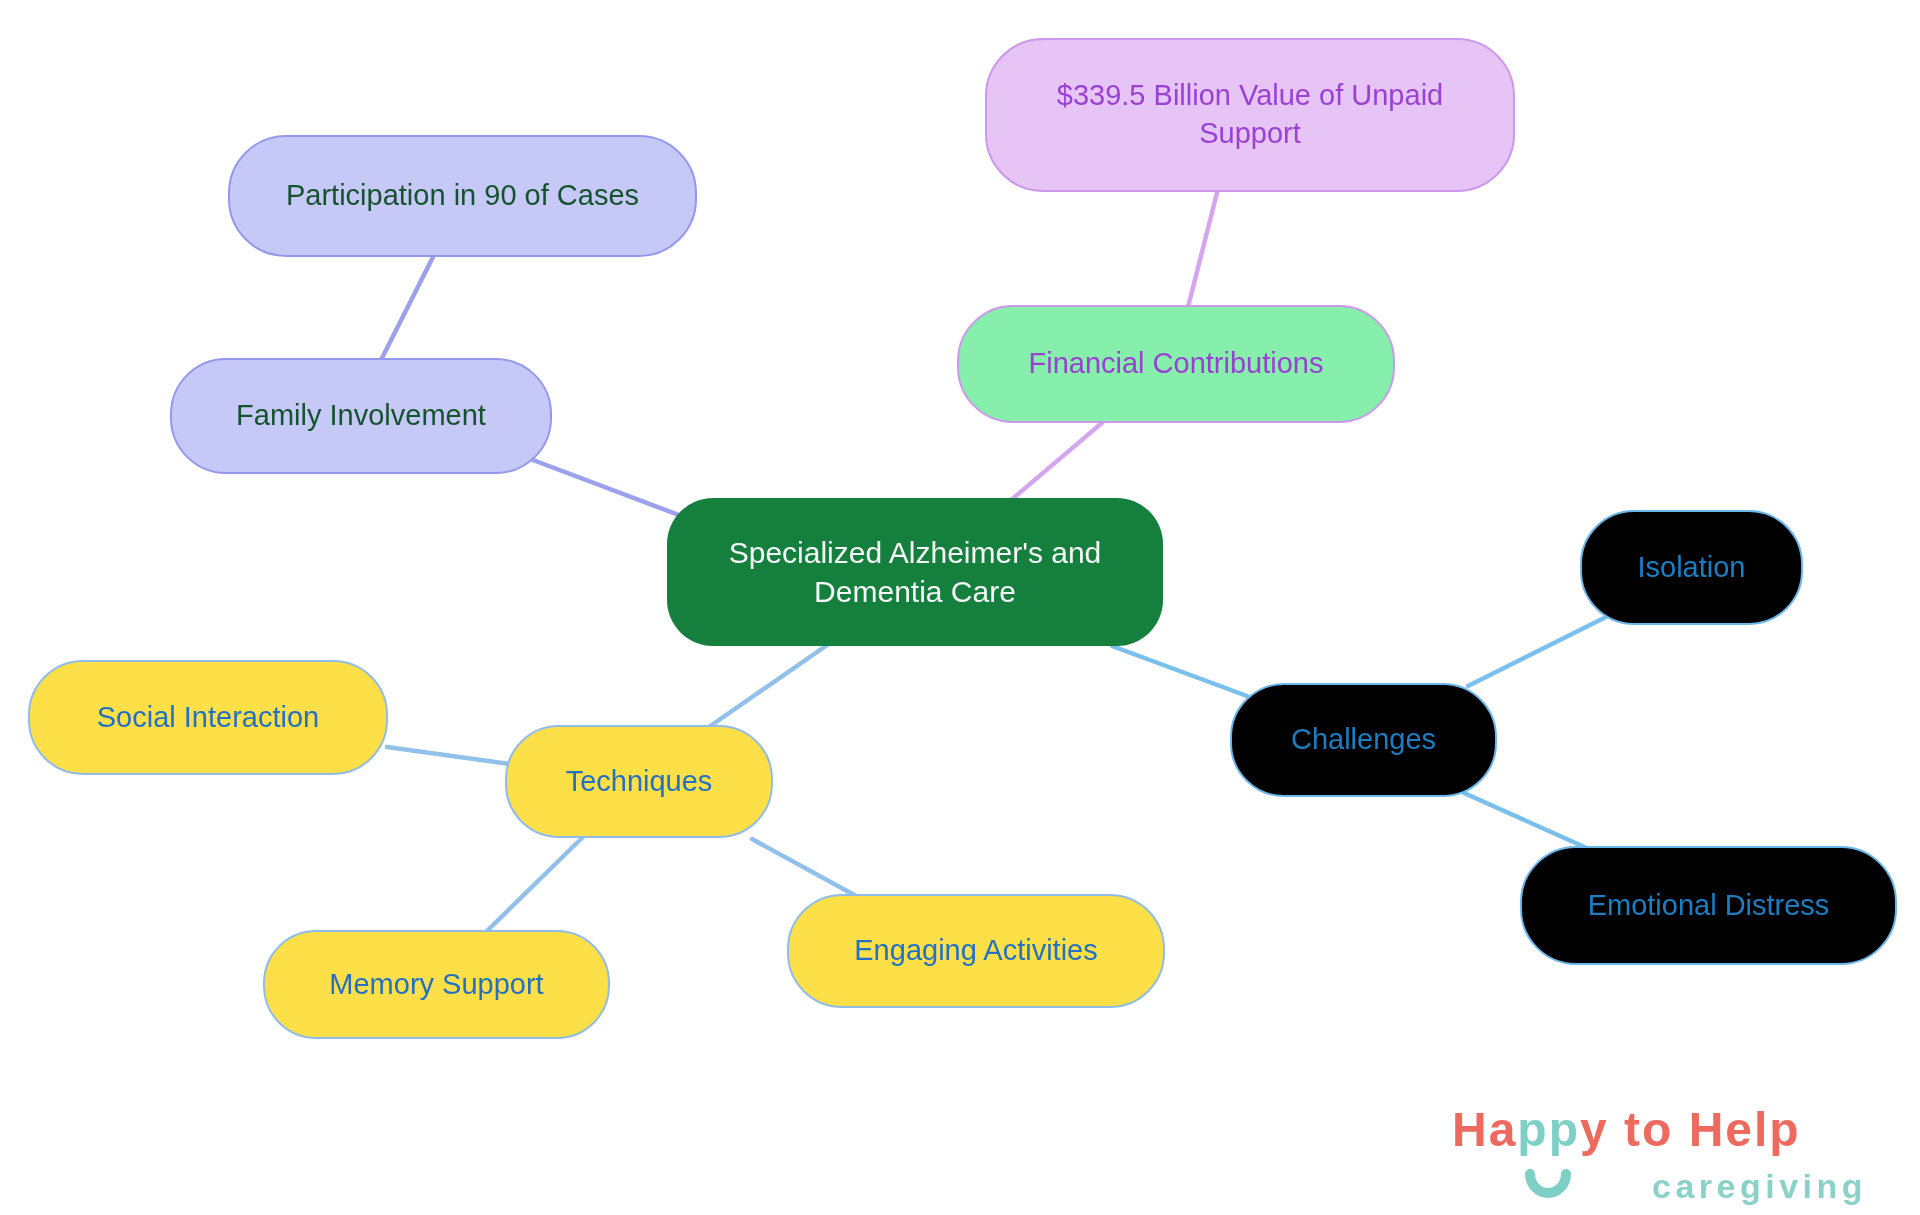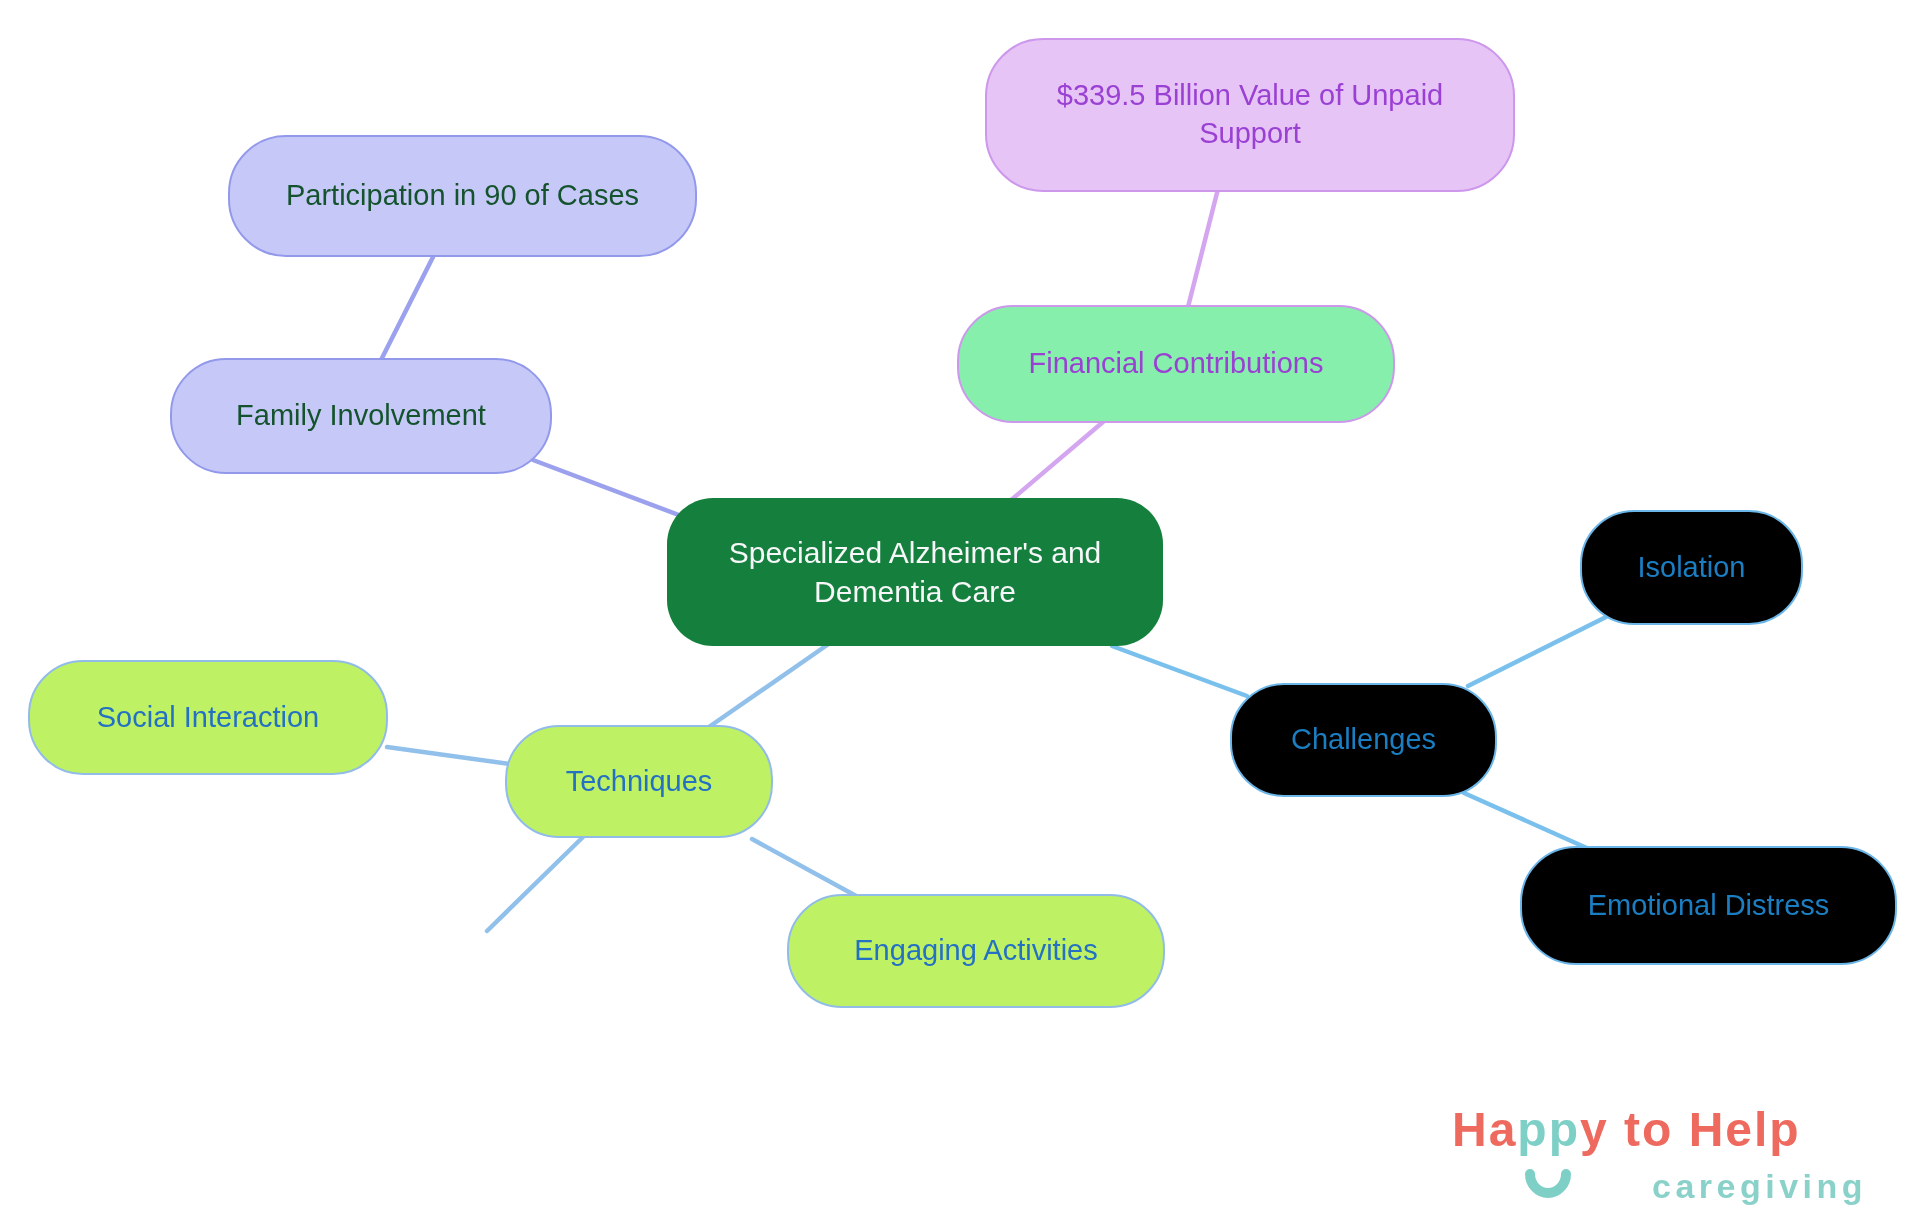--- a/index.html
+++ b/index.html
@@ -43,21 +43,21 @@
     background: #15803d;
     color: #f7f7f9;
     border: none;
     font-size: 30px;
     font-weight: 500;
     padding: 6px 38px;
   }
   .node-lavender { background: #c6c9f8; border-color: #9399ea; color: #14532d; }
   .node-purple-deep { background: #e6c4f6; border-color: #cd97ec; color: #9a40d3; }
   .node-purple { background: #86efac; border-color: #cd97ec; color: #9a40d3; }
-  .node-blue { background: #bef264; border-color: #92bce8; color: #2471c3; }
+  .node-blue { background: #fde047; border-color: #92bce8; color: #2471c3; }
   .node-sky { background: #000000; border-color: #6bb6e9; color: #1b7ec2; }
 
   
   #n-center   { left: 667px;  top: 498px; width: 496px; height: 148px; border-radius: 46px; }
   #n-particip { left: 228px;  top: 135px; width: 469px; height: 122px; border-radius: 58px; }
   #n-family   { left: 170px;  top: 358px; width: 382px; height: 116px; border-radius: 56px; }
   #n-unpaid   { left: 985px;  top: 38px;  width: 530px; height: 154px; border-radius: 58px; }
   #n-financial{ left: 957px;  top: 305px; width: 438px; height: 118px; border-radius: 56px; }
   #n-techniq  { left: 505px;  top: 725px; width: 268px; height: 113px; border-radius: 54px; }
   #n-social   { left: 28px;   top: 660px; width: 360px; height: 115px; border-radius: 55px; }
@@ -129,20 +129,23 @@
   </div>
 
   <div class="node node-blue" id="n-social">
     <span>Social Interaction</span>
   </div>
 
   <div class="node node-blue" id="n-techniq">
     <span>Techniques</span>
   </div>
 
+  <div class="node node-blue" id="n-memory">
+    <span>Memory Support</span>
+  </div>
 
   <div class="node node-blue" id="n-engaging">
     <span>Engaging Activities</span>
   </div>
 
   <div class="node node-sky" id="n-challeng">
     <span>Challenges</span>
   </div>
 
   <div class="node node-sky" id="n-isolation">

